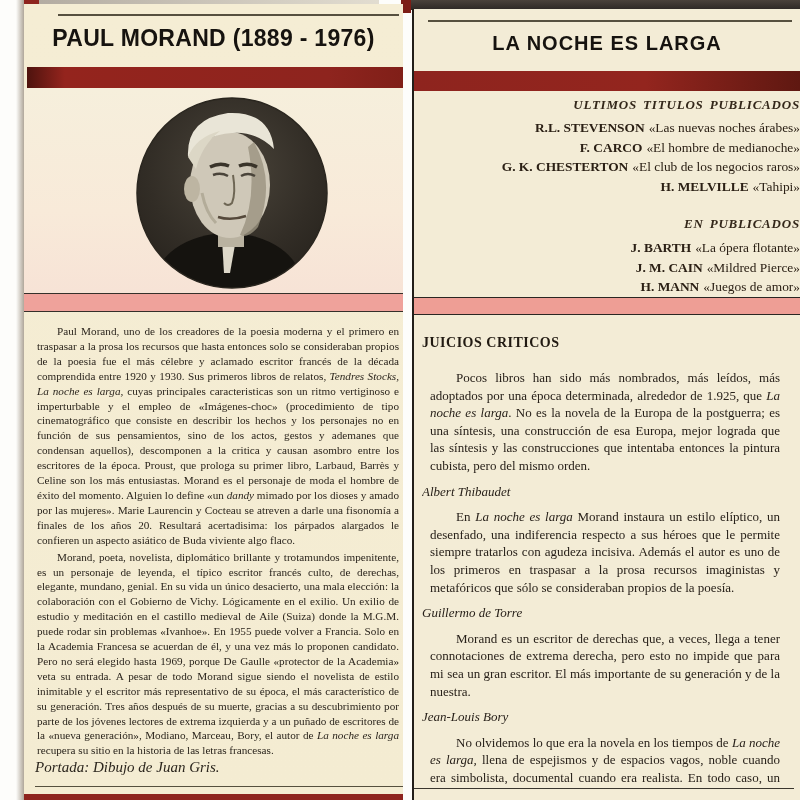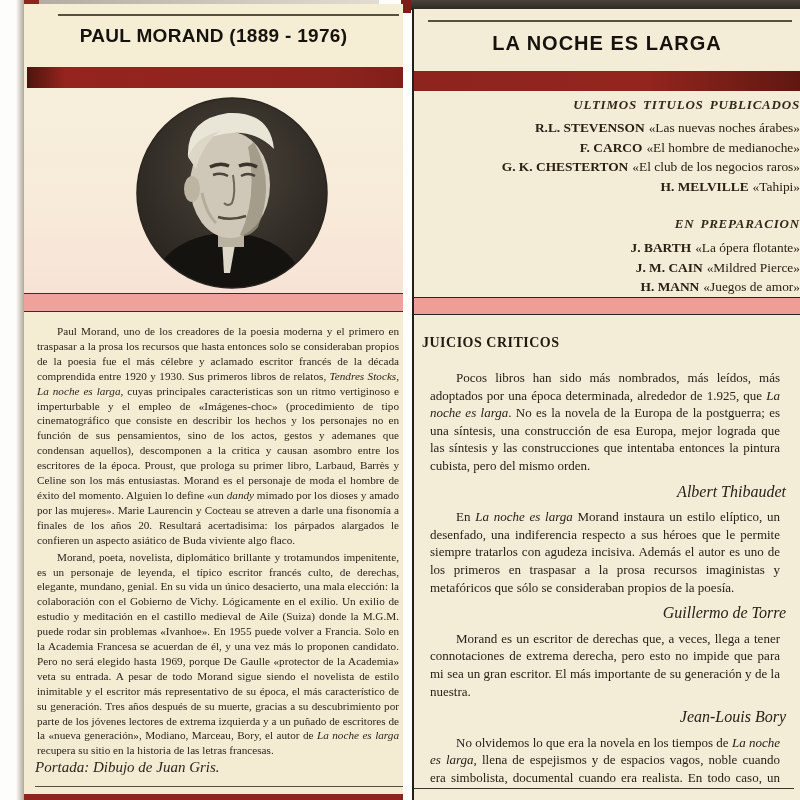--- a/index.html
+++ b/index.html
@@ -15,21 +15,21 @@
     background:linear-gradient(to right,#9b9184,#d9d2c2);}
   .top-dark-bar{position:absolute;left:403px;top:0;width:397px;height:10px;
     background:linear-gradient(to bottom,#4a423b,#2c2724);}
   .top-red-sliver{position:absolute;left:401px;top:0;width:10px;height:13px;background:#7c1d16;}
 
   
   .page-left{position:absolute;left:24px;top:4px;width:379px;height:796px;
     background:linear-gradient(180deg,#f5edd4,#f4ecd2);}
   .lp-rule-top{position:absolute;left:34px;right:4px;top:10px;height:1.5px;background:#56503f;}
   .lp-title{position:absolute;left:0;right:0;top:21px;text-align:center;
-    font-family:"Liberation Sans",sans-serif;font-weight:bold;font-size:19px;
+    font-family:"Liberation Sans",sans-serif;font-weight:bold;font-size:23px;
     letter-spacing:.3px;color:#16130f;}
   .lp-redband{position:absolute;left:3px;right:0;top:63px;height:21px;
     background:linear-gradient(90deg,#4e130e,#94241d 10%,var(--accent_red,#8e241e) 80%,#801f18);}
   .lp-photo{position:absolute;left:0;right:0;top:84px;height:205px;
     background:linear-gradient(180deg,#f6efdc,#f8ead9 60%,#f7e3d6);}
   .lp-photo svg{position:absolute;left:112px;top:9px;}
   .lp-pinkband{position:absolute;left:0;right:0;top:289px;height:17px;
     background:var(--salmon,#efa29b);border-top:1.5px solid #35302a;border-bottom:1.5px solid #35302a;}
   .lp-text{position:absolute;left:11px;right:2px;top:318px;bottom:42px;overflow:hidden;
     font-size:11.2px;line-height:14.9px;text-align:justify;color:#2b251d;}
@@ -56,21 +56,21 @@
   .rp-prep-header{top:207px;}
   .rp-prep-list{top:229px;}
   .book-list .author{font-weight:bold;margin-right:4px;}
   .rp-pinkband{position:absolute;left:0;right:0;top:288px;height:16px;
     background:#ee9e95;border-top:1.5px solid #2a2622;border-bottom:1.5px solid #2a2622;}
   .rp-reviews-header{position:absolute;left:8px;top:326px;font-weight:bold;font-size:14px;
     letter-spacing:.5px;color:#211a12;}
   .rp-quotes{position:absolute;left:8px;right:12px;top:352px;bottom:16px;overflow:hidden;
     font-size:13px;line-height:17.6px;text-align:justify;color:#28211a;}
   .rp-quotes p.quote{margin:8px;text-indent:26px;}
-  .rp-quotes .attr{text-align:right;font-style:italic;margin:3px 2px 7px 0;font-size:16px;}
+  .rp-quotes .attr{font-style:italic;margin:3px 2px 7px 0;font-size:13px;}
   .rp-rule-bottom{position:absolute;left:0;right:6px;bottom:11px;height:1.5px;background:#3a362e;}
 </style>
 </head>
 <body>
 
 <div class="scan">
 
   <div class="spine-shadow"></div>
   <div class="corner-red"></div>
   <div class="top-smear"></div>
@@ -154,21 +154,21 @@
         <span class="author">F. CARCO</span><span>«El hombre de medianoche»</span>
       </div>
       <div>
         <span class="author">G. K. CHESTERTON</span><span>«El club de los negocios raros»</span>
       </div>
       <div>
         <span class="author">H. MELVILLE</span><span>«Tahipi»</span>
       </div>
     </div>
 
-    <div class="list-header rp-prep-header">EN PREPARACION</div>
+    <div class="list-header rp-prep-header">EN PUBLICADOS</div>
     <div class="book-list rp-prep-list">
       <div>
         <span class="author">J. BARTH</span><span>«La ópera flotante»</span>
       </div>
       <div>
         <span class="author">J. M. CAIN</span><span>«Mildred Pierce»</span>
       </div>
       <div>
         <span class="author">H. MANN</span><span>«Juegos de amor»</span>
       </div>

